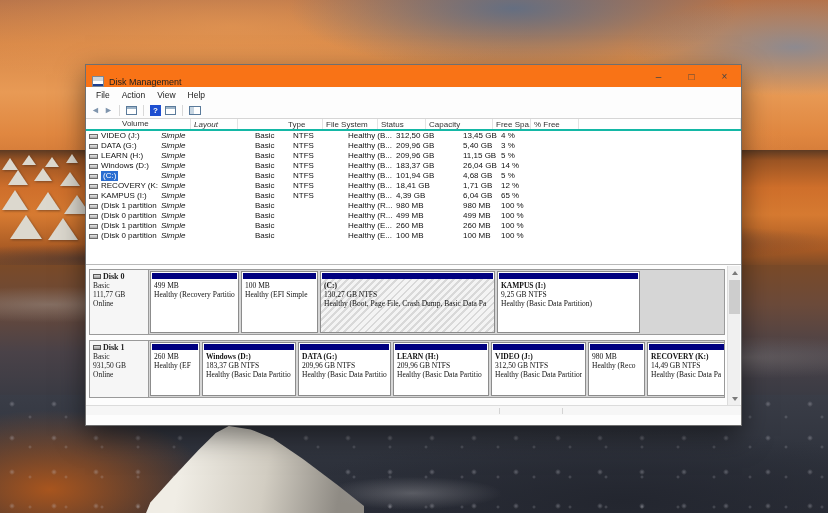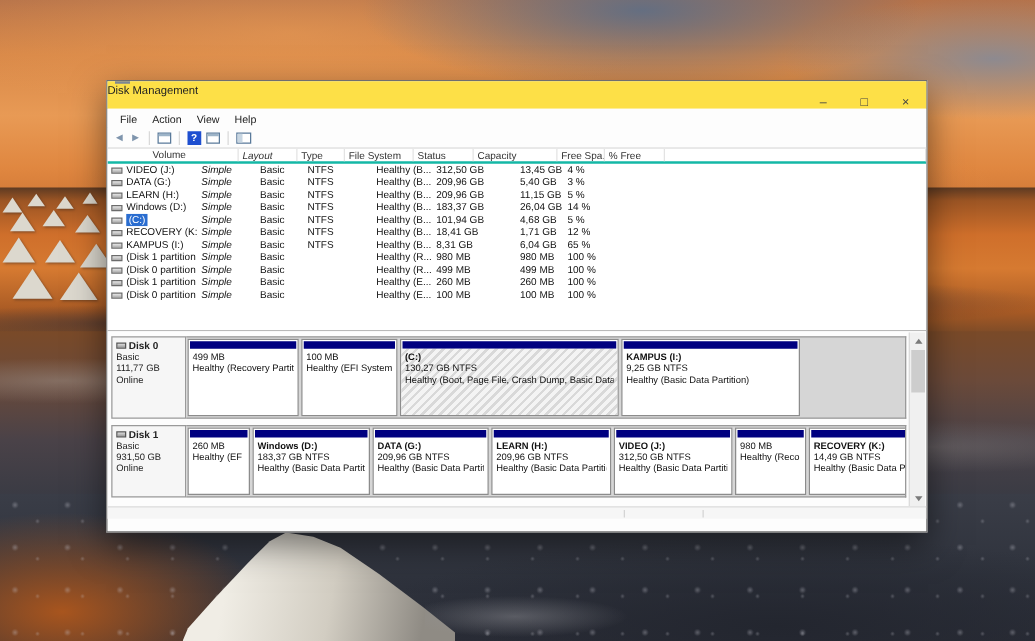--- a/index.html
+++ b/index.html
@@ -41,21 +41,21 @@
     background:linear-gradient(100deg,#f0ede5 18%,#d2cdc2 55%,#8f8b84 88%);
     clip-path:polygon(38% 0%, 48% 4%, 58% 14%, 72% 38%, 88% 68%, 100% 92%, 100% 100%, 0% 100%, 2% 88%, 12% 60%, 24% 28%, 32% 8%); }
   .salt-debris { position:absolute; left:340px; top:462px; width:240px; height:52px;
     background:radial-gradient(ellipse 120px 22px at 30% 60%, rgba(150,150,155,.45), rgba(150,150,155,0) 75%); }
 
   
   .win { position:absolute; left:85px; top:64px; width:657px; height:362px;
     background:#fdfdfd; border:1px solid #6f6f6f; box-shadow:0 10px 26px rgba(0,0,0,.5);
     font-size:8px; color:#111; }
 
-  .titlebar { height:22px; display:flex; align-items:flex-start; background:#fde047;flex-direction:column; }
+  .titlebar { height:22px; display:flex; align-items:flex-end; background:#f97316; }
   .app-icon { width:12px; height:11px; margin:0 5px 0 6px;
     background:linear-gradient(180deg,#cfd6dd 0 4px,#ffffff 4px 7px,#1d3f8f 7px 11px);
     border:1px solid #7d8794; }
   .title-text { font-size:9px; color:#222; }
   .win-controls { margin-left:auto; display:flex; height:100%; }
   .win-btn { width:33px; height:100%; display:flex; align-items:center; justify-content:center;
     font-size:10px; color:#444; }
 
   .menubar { height:15px; display:flex; align-items:center; background:#fdfdfd; padding-left:4px; }
   .menu-item { padding:0 6px; font-size:8.5px; color:#222; }
@@ -69,32 +69,32 @@
   .tb-help { width:11px; height:11px; background:#1e4fd0; color:#fff; font-weight:bold;
     font-size:8px; display:flex; align-items:center; justify-content:center; }
   .tb-rect { width:12px; height:9px; border:1px solid #5a7a9a; background:#fff; position:relative; }
   .tb-rect::before { content:""; position:absolute; left:0; top:0; bottom:0; width:4px; background:#c8d6e2; }
 
   
   .vol-list { height:146px; background:#fff; border-bottom:1px solid #b9b9b9; overflow:hidden; }
   .thead { display:flex; height:12px; line-height:12px; border-bottom:2px solid #14b8a6; color:#333;padding-left:33px; }
   .thead .c { border-right:1px solid #e3e3e3; }
   .c { padding-left:3px; white-space:nowrap; overflow:hidden; }
-  .c-vol{width:72px;} .c-layout{width:47px;font-style:italic;} .c-type{width:38px;} .c-fs{width:55px;}
+  .c-vol{width:72px;} .c-layout{width:47px;font-style:italic;} .c-type{width:38px;margin-left:47px;} .c-fs{width:55px;}
   .c-status{width:48px;} .c-cap{width:67px;} .c-free{width:38px;} .c-pct{width:48px;}
   .c-fill{flex:1;}
   .trow { display:flex; height:10px; line-height:10px; }
   .c-vol { display:flex; align-items:center; }
   .vol-icon { flex:none; width:9px; height:5px; margin-right:3px; border:1px solid #6b6b6b;
     background:linear-gradient(180deg,#e8e8e8,#a9a9a9); }
   .vol-name { white-space:nowrap; overflow:hidden; }
   .vol-name.sel { background:#2a6dd0; color:#fff; padding:0 2px; }
 
   
-  .graph-pane { position:relative; height:140px; background:#fdfdfd; padding:4px 16px 0 3px; }
+  .graph-pane { position:relative; height:140px; background:#fdfdfd; padding:4px 16px 0 3px;font-family:Liberation Serif, serif; }
   .disk-row { display:flex; margin-bottom:5px; }
   .disk-row.d0 { height:66px; }
   .disk-row.d1 { height:58px; }
   .disk-label { width:60px; flex:none; background:#f6f6f6; border:1px solid #9a9a9a;
     padding:2px 3px; font-size:7.5px; line-height:9px; color:#222; }
   .dl-name { font-weight:bold; font-size:8px; display:flex; align-items:center; gap:2px; }
   .disk-icon { width:8px; height:5px; border:1px solid #555; flex:none;
     background:linear-gradient(180deg,#ddd,#999); }
   .part-strip { flex:1; background:#d6d6d6; border:1px solid #9a9a9a; border-left:none;
     display:flex; gap:2px; padding:1px; overflow:hidden; }
@@ -280,21 +280,21 @@
 
   <div class="trow">
     <span class="c c-vol">
             <i class="vol-icon"></i>
             <span class="vol-name">KAMPUS (I:)</span>
           </span>
     <span class="c c-layout">Simple</span>
     <span class="c c-type">Basic</span>
     <span class="c c-fs">NTFS</span>
     <span class="c c-status">Healthy (B...</span>
-    <span class="c c-cap">8,31 GB</span>
+    <span class="c c-cap">4,39 GB</span>
     <span class="c c-free">6,04 GB</span>
     <span class="c c-pct">65 %</span>
   </div>
 
   <div class="trow">
     <span class="c c-vol">
             <i class="vol-icon"></i>
             <span class="vol-name">(Disk 1 partition 7)</span>
           </span>
     <span class="c c-layout">Simple</span>
@@ -369,21 +369,21 @@
       <div class="pl">499 MB</div>
       <div class="pl">Healthy (Recovery Partitio</div>
     </div>
   </div>
 
   <div class="part-box" style="width: 77px;">
     <div class="part-top"></div>
     <div class="part-body">
 
       <div class="pl">100 MB</div>
-      <div class="pl">Healthy (EFI System</div>
+      <div class="pl">Healthy (EFI Simple</div>
     </div>
   </div>
 
   <div class="part-box selected" style="width: 175px;">
     <div class="part-top"></div>
     <div class="part-body">
       <div class="pl pl-name">(C:)</div>
       <div class="pl">130,27 GB NTFS</div>
       <div class="pl">Healthy (Boot, Page File, Crash Dump, Basic Data Pa</div>
     </div>

